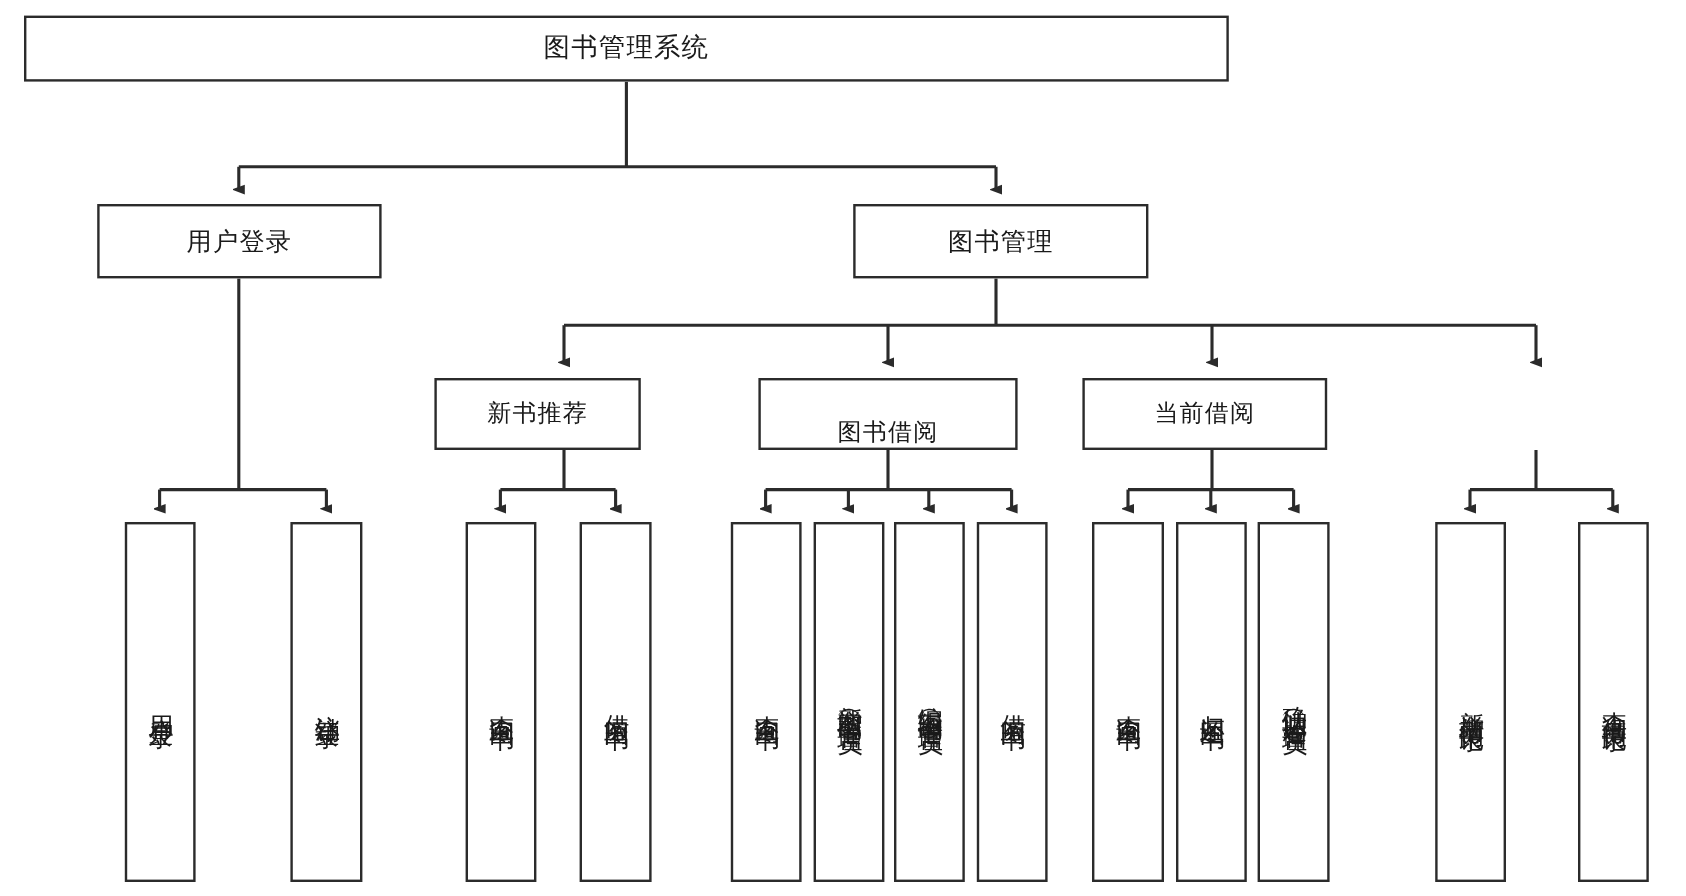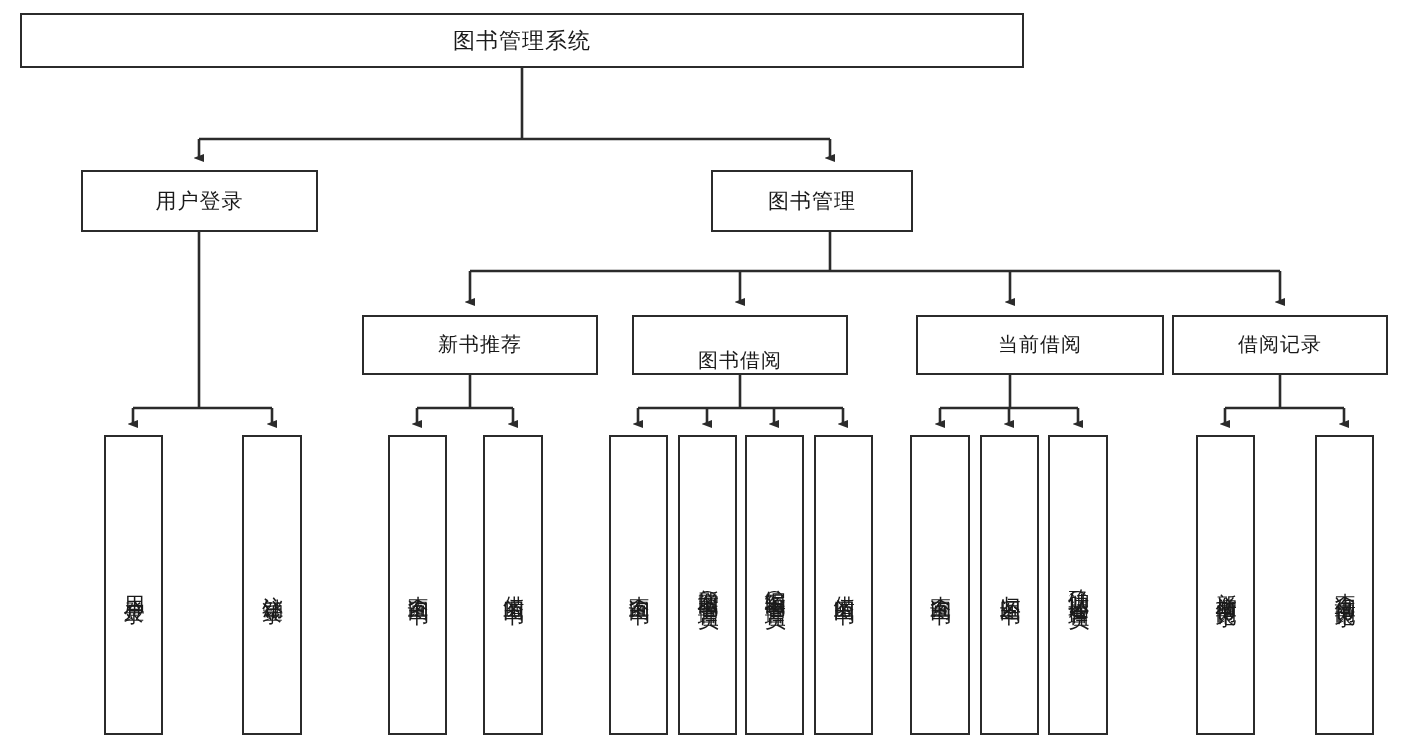--- a/index.html
+++ b/index.html
@@ -140,35 +140,32 @@
     </g>
   </svg>
 
   <div class="node node-root">
     <span class="node-label">图书管理系统</span>
   </div>
 
   <div class="node node-l2" style="left:81px; top:170px; width:237px;">
     <span class="node-label">用户登录</span>
   </div>
-  <div class="node node-l2" style="left:711px; top:170px; width:202px;">
+  <div class="node node-l2" style="left:711px; top:170px; width:246px;">
     <span class="node-label">图书管理</span>
   </div>
 
-  <div class="node node-l3" style="left:362px; top:315px; width:236px;">
+  <div class="node node-l3" style="left:362px; top:315px; width:172px;">
     <span class="node-label">新书推荐</span>
   </div>
   <div class="node node-l3" style="left:632px; top:315px; width:216px;align-items:flex-end;">
     <span class="node-label">图书借阅</span>
   </div>
-  <div class="node node-l3" style="left:902px; top:315px; width:248px;margin-left:14px;">
+  <div class="node node-l3" style="left:902px; top:315px; width:204px;">
     <span class="node-label">当前借阅</span>
-  </div>
-  <div class="node node-l3" style="left:1172px; top:315px; width:216px;">
-    <span class="node-label">借阅记录</span>
   </div>
 
   <div class="node node-leaf" style="left:104px; width:59px;">
     <span class="node-label">用户登录</span>
   </div>
   <div class="node node-leaf" style="left:242px; width:60px;">
     <span class="node-label">注销登录</span>
   </div>
 
   <div class="node node-leaf" style="left:388px; width:59px;">

